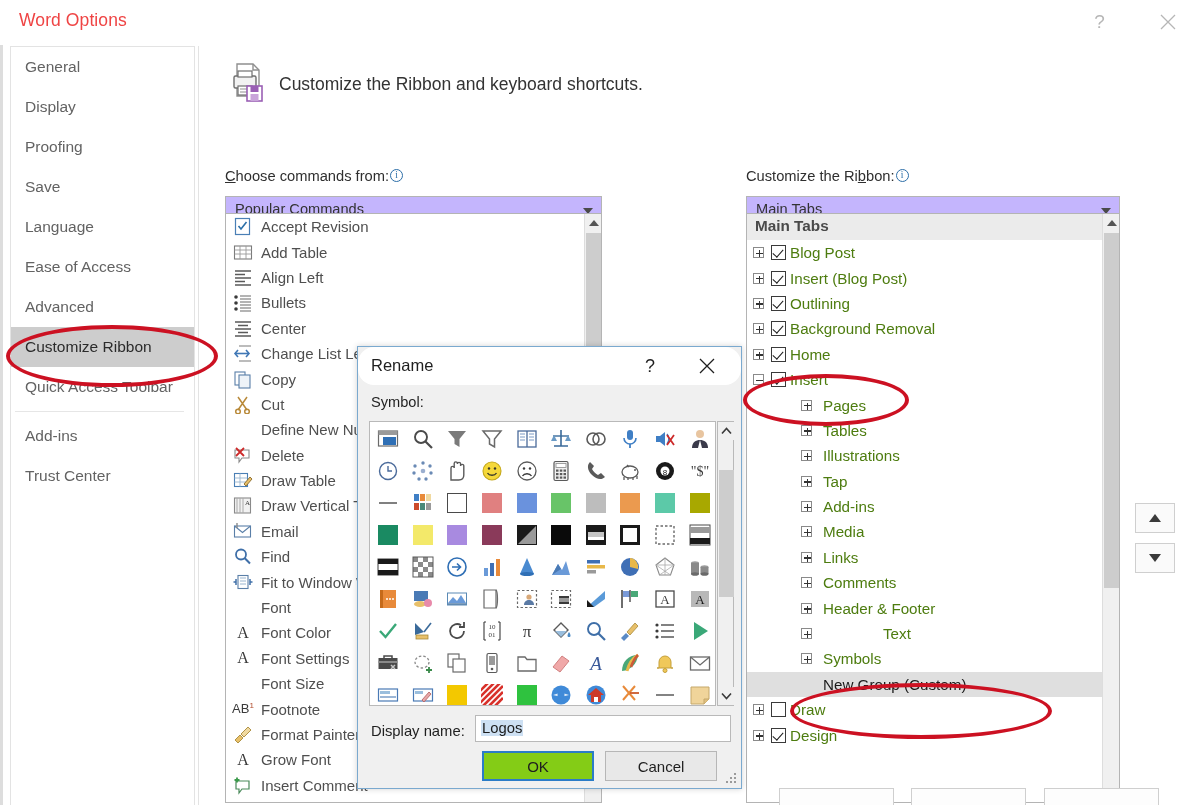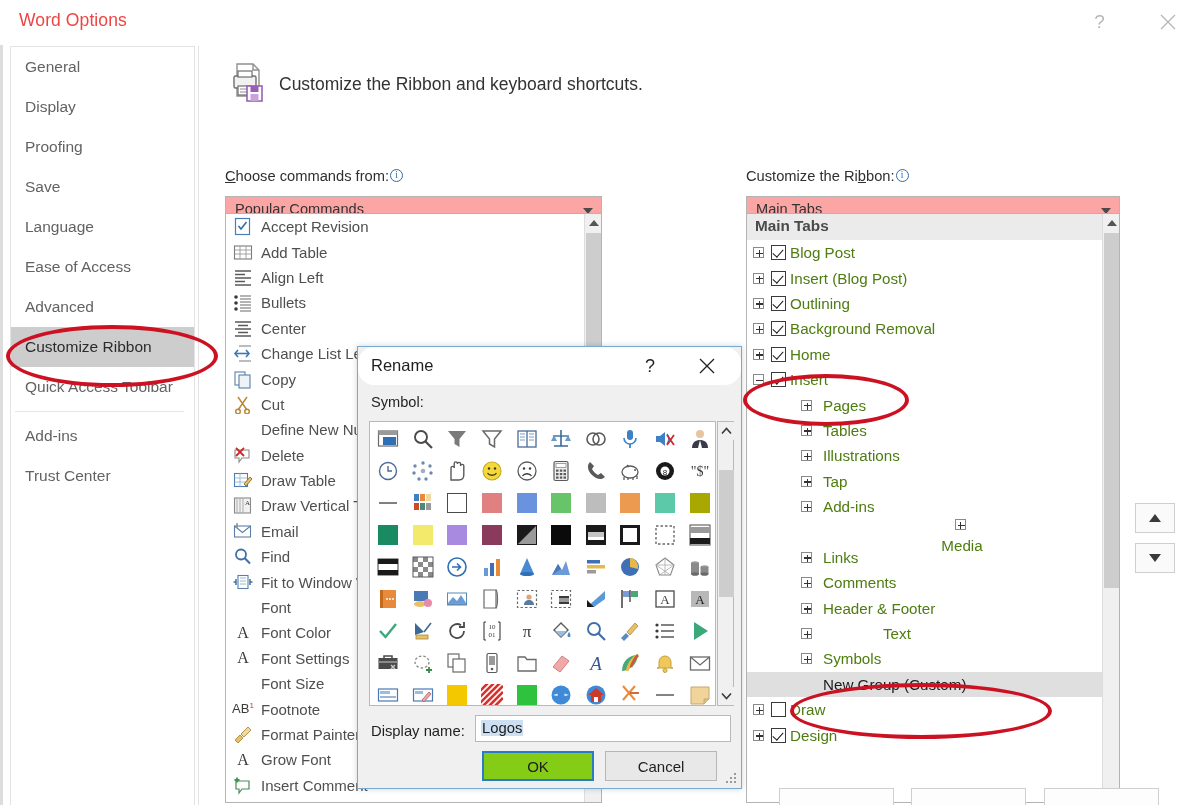--- a/index.html
+++ b/index.html
@@ -53,21 +53,21 @@
   .head-title { font-size: 17.5px; color: #333; margin-left: 12px; }
 
   .field-label { position: absolute; font-size: 14.7px; color: #2f2f2f; white-space: nowrap; }
   .underline-ch { text-decoration: underline; }
   .info-ico {
     display: inline-block; width: 13px; height: 13px; border: 1.2px solid #2c6ea8;
     border-radius: 50%; color: #2c6ea8; font-size: 9.5px; line-height: 11px;
     text-align: center; vertical-align: 3px; margin-left: 1px; font-family: "Liberation Serif", serif;
   }
   .combo {
-    position: absolute; height: 27px; border: 1px solid #b4b4b4; background: #fca5a5;
+    position: absolute; height: 27px; border: 1px solid #b4b4b4; background: #c4b5fd;
     font-size: 14.6px; color: #333;
   }
   .combo .cval { position: absolute; left: 9px; top: 4px; }
   .combo .carrow {
     position: absolute; right: 8px; top: 11px;
     width: 0; height: 0; border-left: 5.5px solid transparent; border-right: 5.5px solid transparent;
     border-top: 6px solid #4a4a4a;
   }
 
   
@@ -488,21 +488,21 @@
           <div class="tree-row" style="padding-left: 54px;">
             <span class="exp plus"></span>
             <span style="width: 7px; flex: 0 0 7px;"></span>
             <span class="tree-label">Tap</span>
           </div>
           <div class="tree-row" style="padding-left: 54px;">
             <span class="exp plus"></span>
             <span style="width: 7px; flex: 0 0 7px;"></span>
             <span class="tree-label">Add-ins</span>
           </div>
-          <div class="tree-row" style="padding-left: 54px; flex-direction: column;">
+          <div class="tree-row" style="padding-left: 54px;">
             <span class="exp plus"></span>
             <span style="width: 7px; flex: 0 0 7px;"></span>
             <span class="tree-label">Media</span>
           </div>
           <div class="tree-row" style="padding-left: 54px;">
             <span class="exp plus"></span>
             <span style="width: 7px; flex: 0 0 7px;"></span>
             <span class="tree-label">Links</span>
           </div>
           <div class="tree-row" style="padding-left: 54px;">

